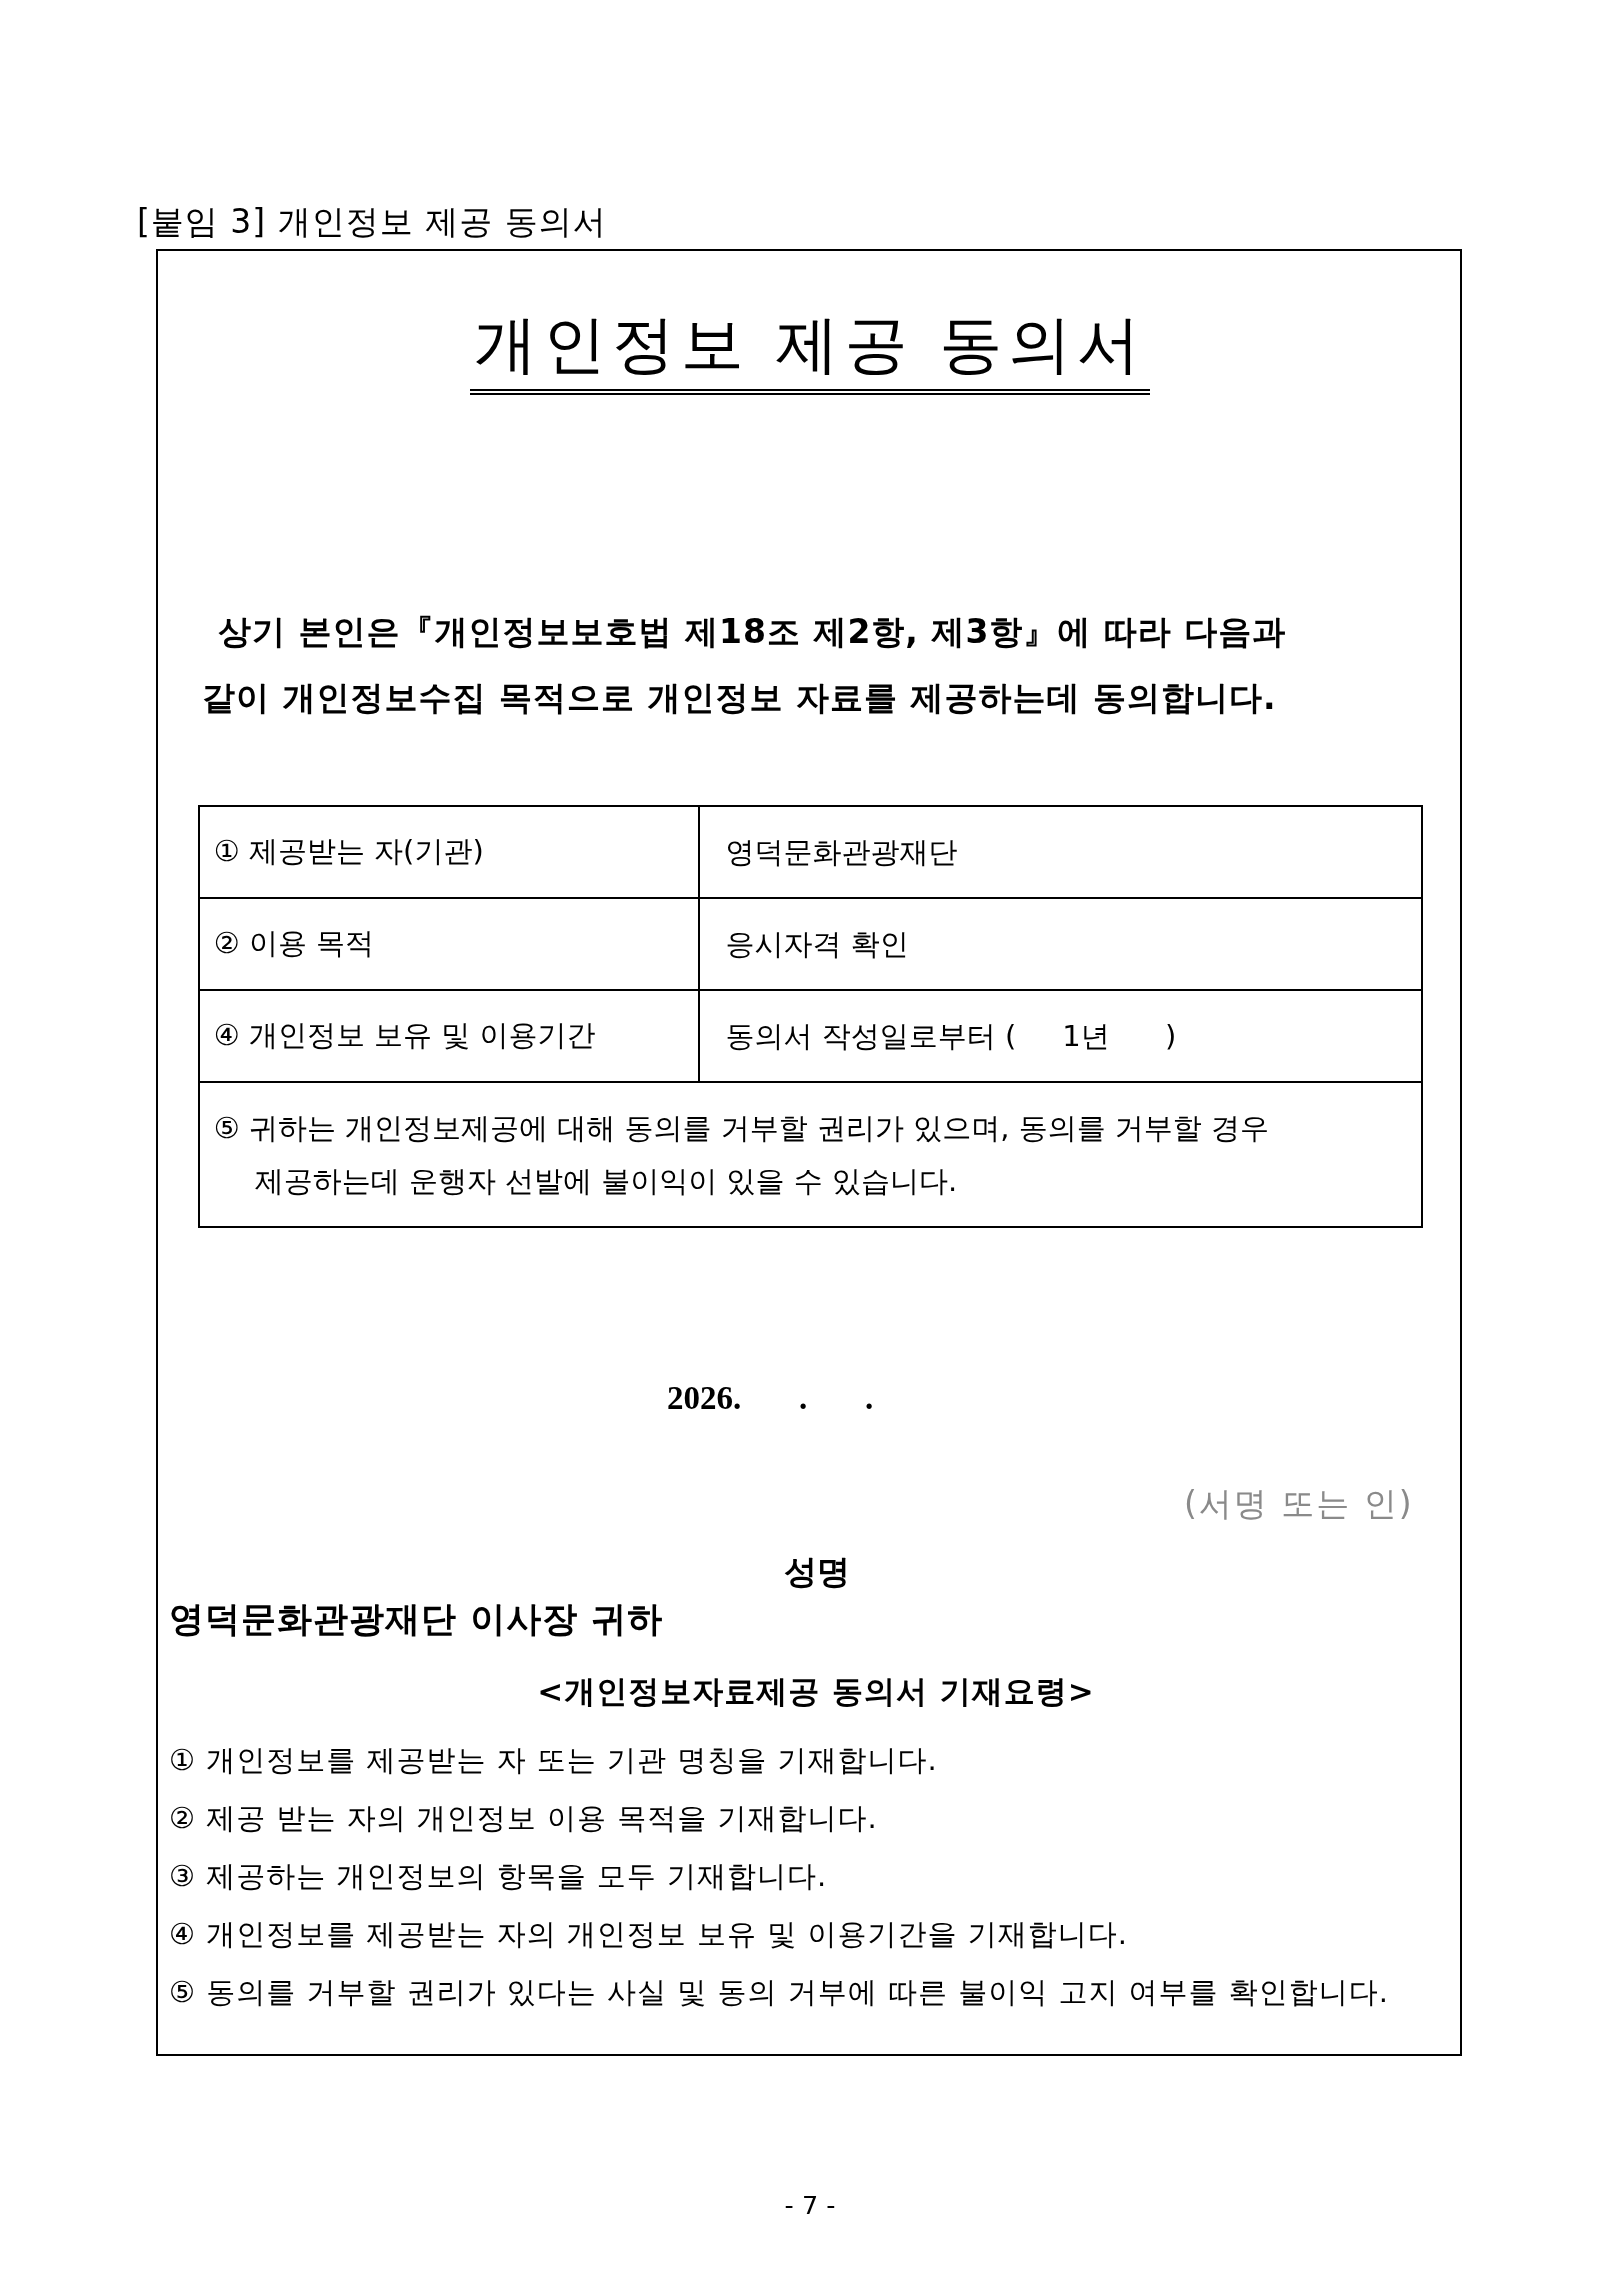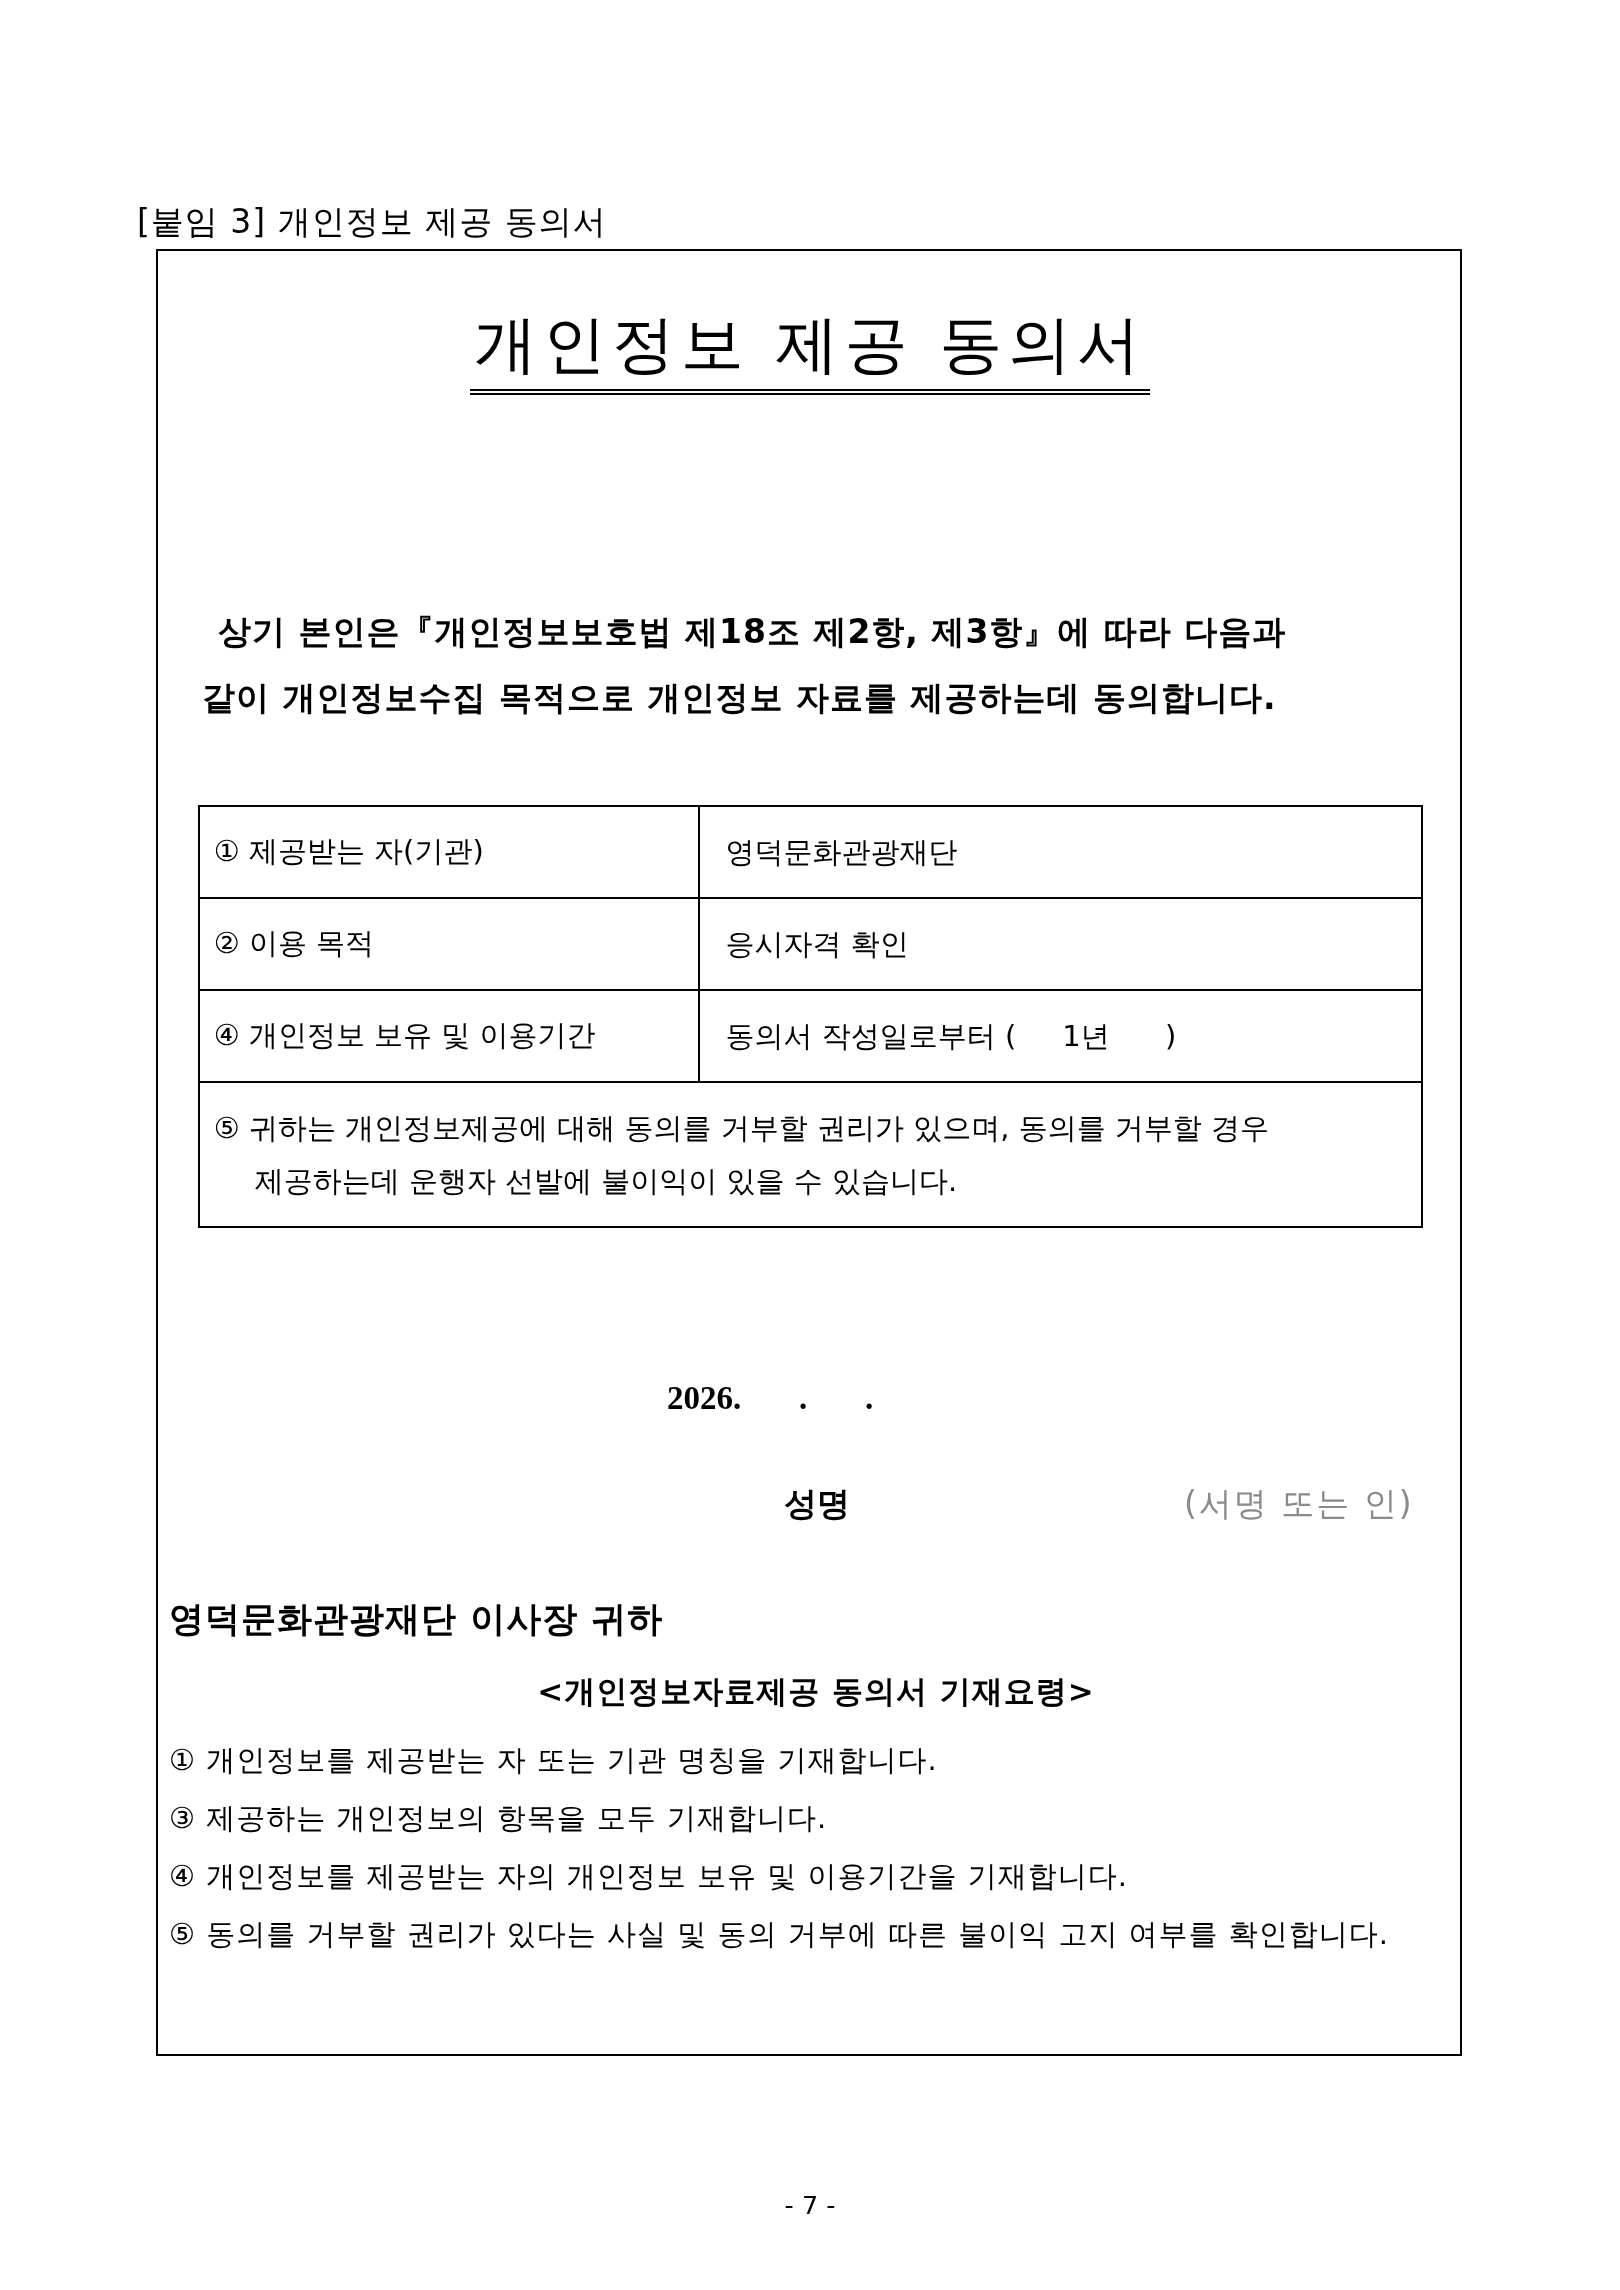--- a/index.html
+++ b/index.html
@@ -41,21 +41,21 @@
   }
   table.info td.k { width: 500px; }
   table.info td.v { padding-left: 25.5px; line-height: 47px; }
   table.info td.full { height: 145px; line-height: 53px; white-space: normal; }
   .indent { padding-left: 41px; display: block; }
   .date {
     left: 667px; top: 1380px; font-size: 33px; font-weight: bold;
     font-family: "Liberation Serif", serif; white-space: pre;
   }
   .sign-label {
-    left: 784px; top: 1482px; font-size: 33px; font-weight: bold;
+    left: 784px; top: 1550px; font-size: 33px; font-weight: bold;
   }
   .sign-hint {
     left: 1184px; top: 1482px; font-size: 33px; color: #8a8a8a; letter-spacing: 2px;
   }
   .addressee {
     left: 169px; top: 1596px; font-size: 35px; font-weight: bold; letter-spacing: 1px;
   }
   .guide-title {
     left: 0; right: 0; top: 1671px; text-align: center; font-size: 31px;
     font-weight: bold; letter-spacing: 1px; padding-left: 12px;
@@ -110,19 +110,20 @@
 
 <div class="abs sign-label">성명</div>
 <div class="abs sign-hint">(서명 또는 인)</div>
 
 <div class="abs addressee">영덕문화관광재단 이사장 귀하</div>
 
 <div class="abs guide-title">&lt;개인정보자료제공 동의서 기재요령&gt;</div>
 
 <ul class="abs guide-list">
   <li>① 개인정보를 제공받는 자 또는 기관 명칭을 기재합니다.</li>
+  <li>② 제공 받는 자의 개인정보 이용 목적을 기재합니다.</li>
   <li>③ 제공하는 개인정보의 항목을 모두 기재합니다.</li>
   <li>④ 개인정보를 제공받는 자의 개인정보 보유 및 이용기간을 기재합니다.</li>
   <li>⑤ 동의를 거부할 권리가 있다는 사실 및 동의 거부에 따른 불이익 고지 여부를 확인합니다.</li>
 </ul>
 
 <div class="abs page-no">- 7 -</div>
 
 
 </body></html>

